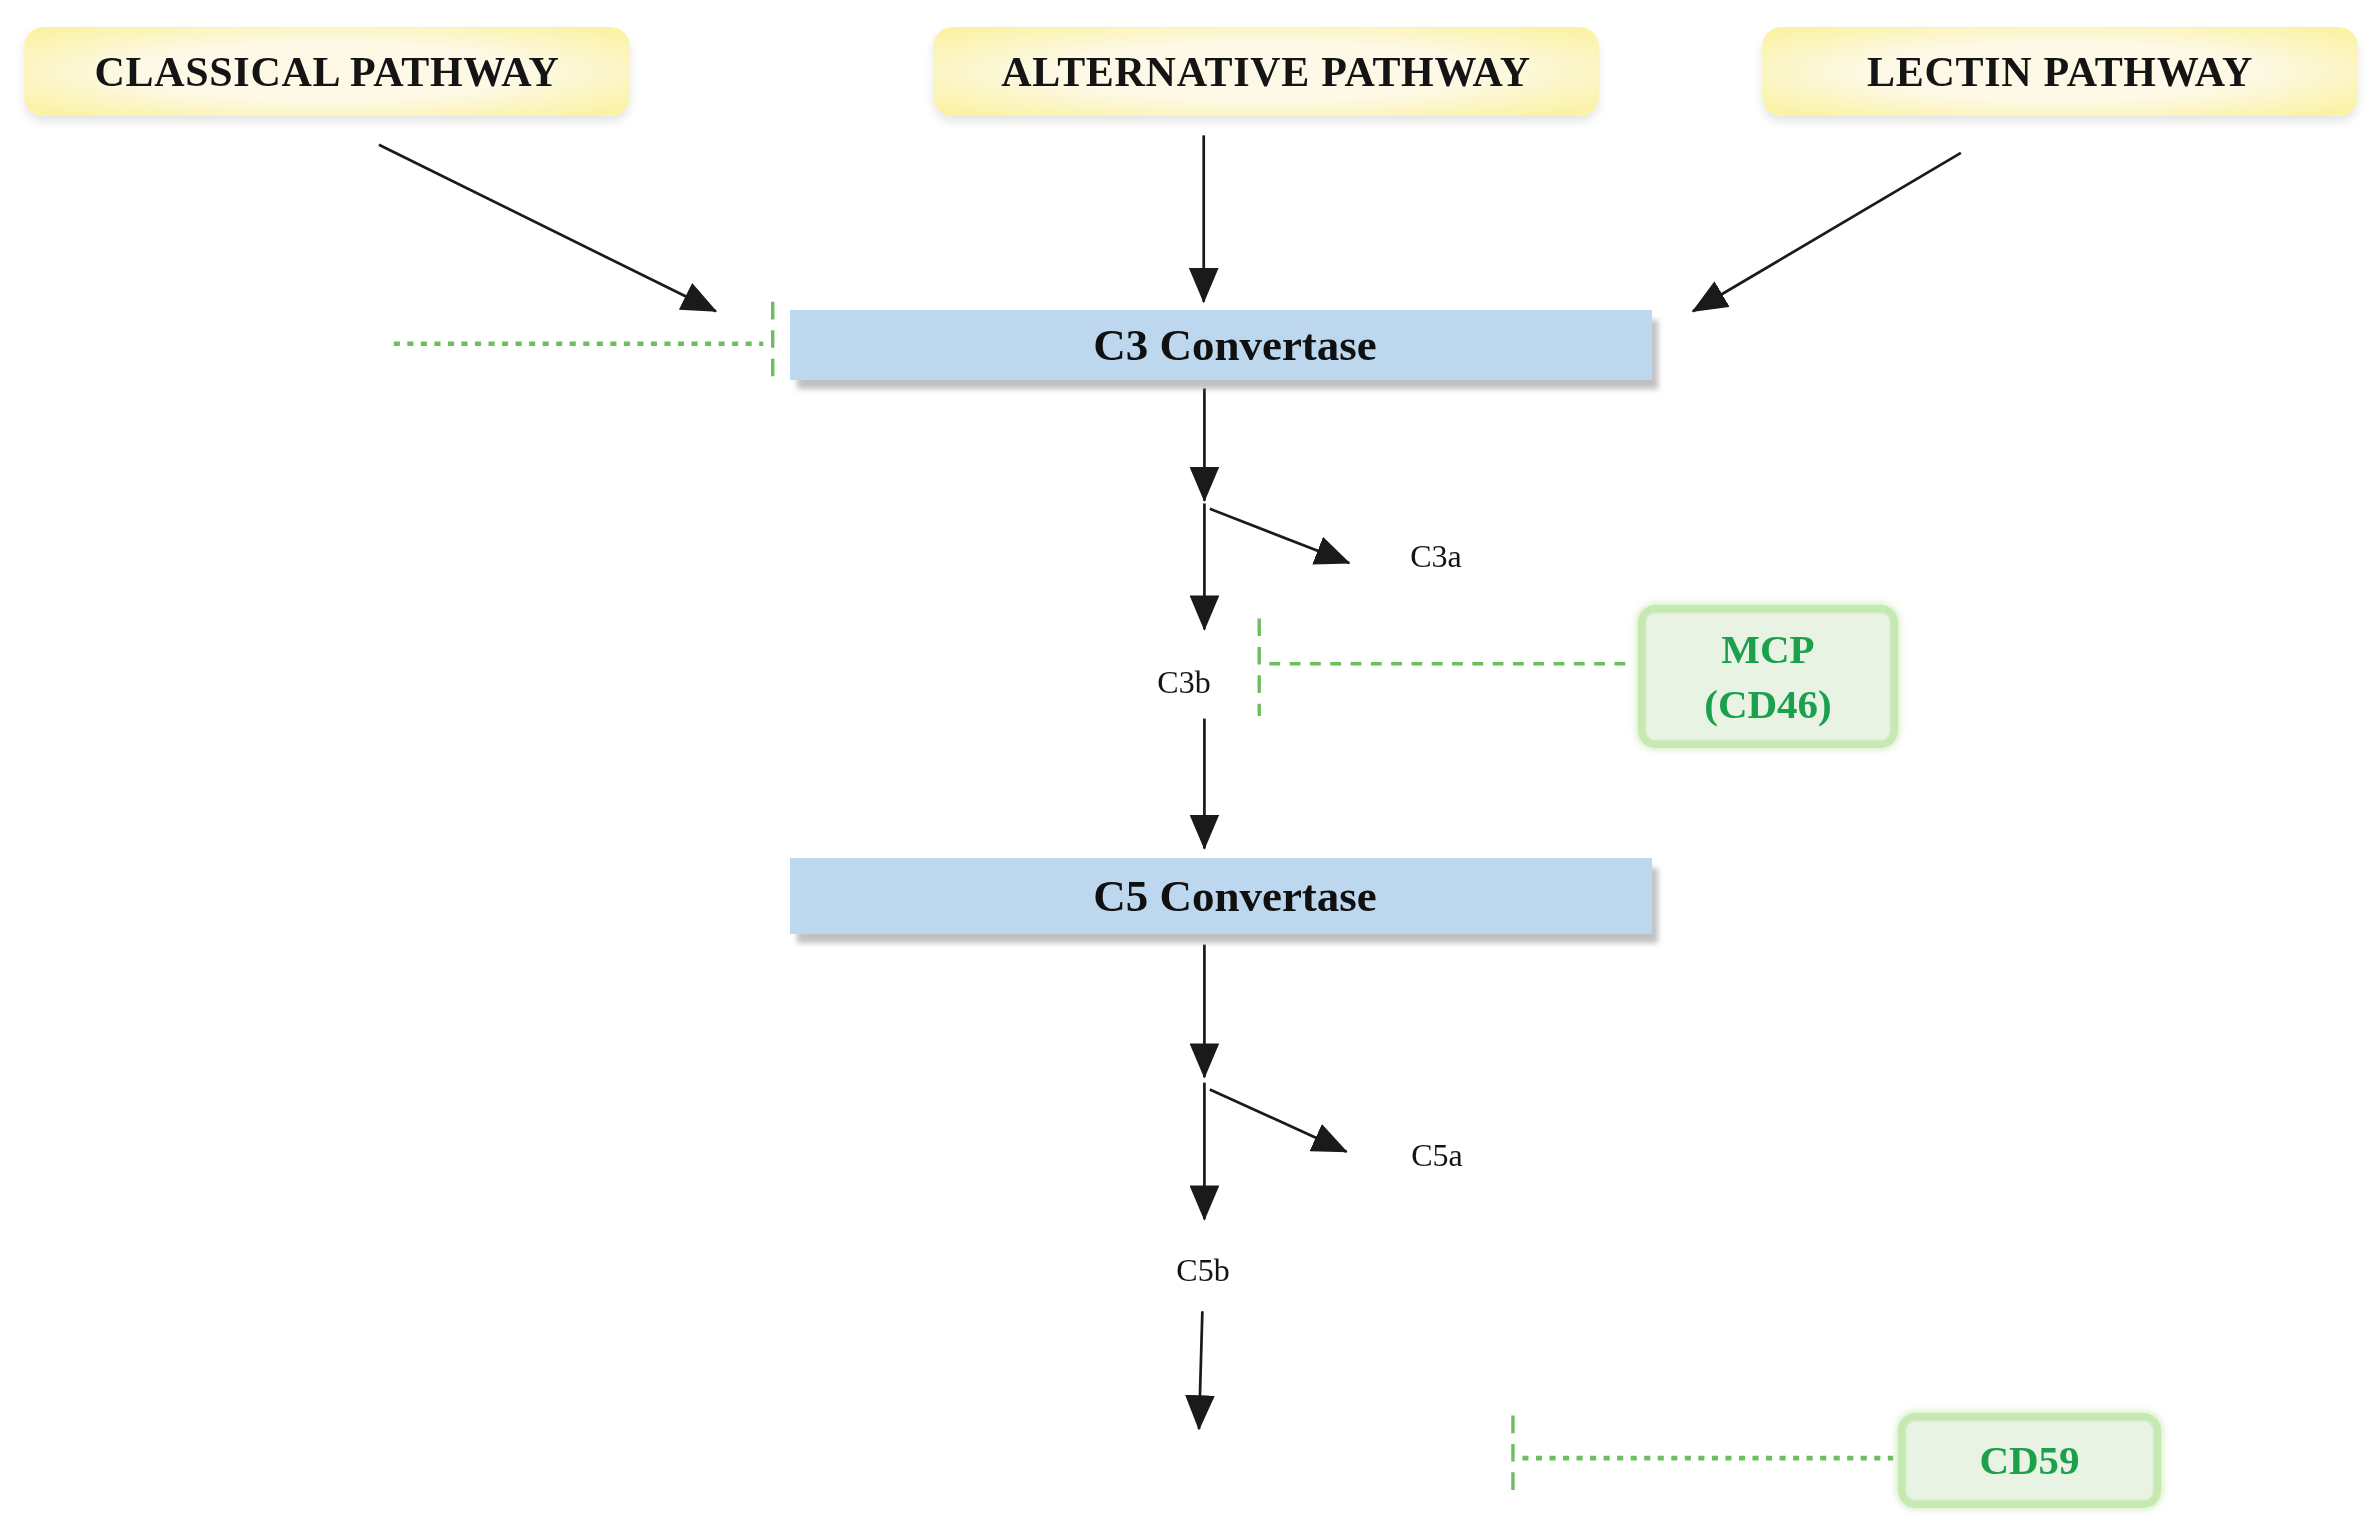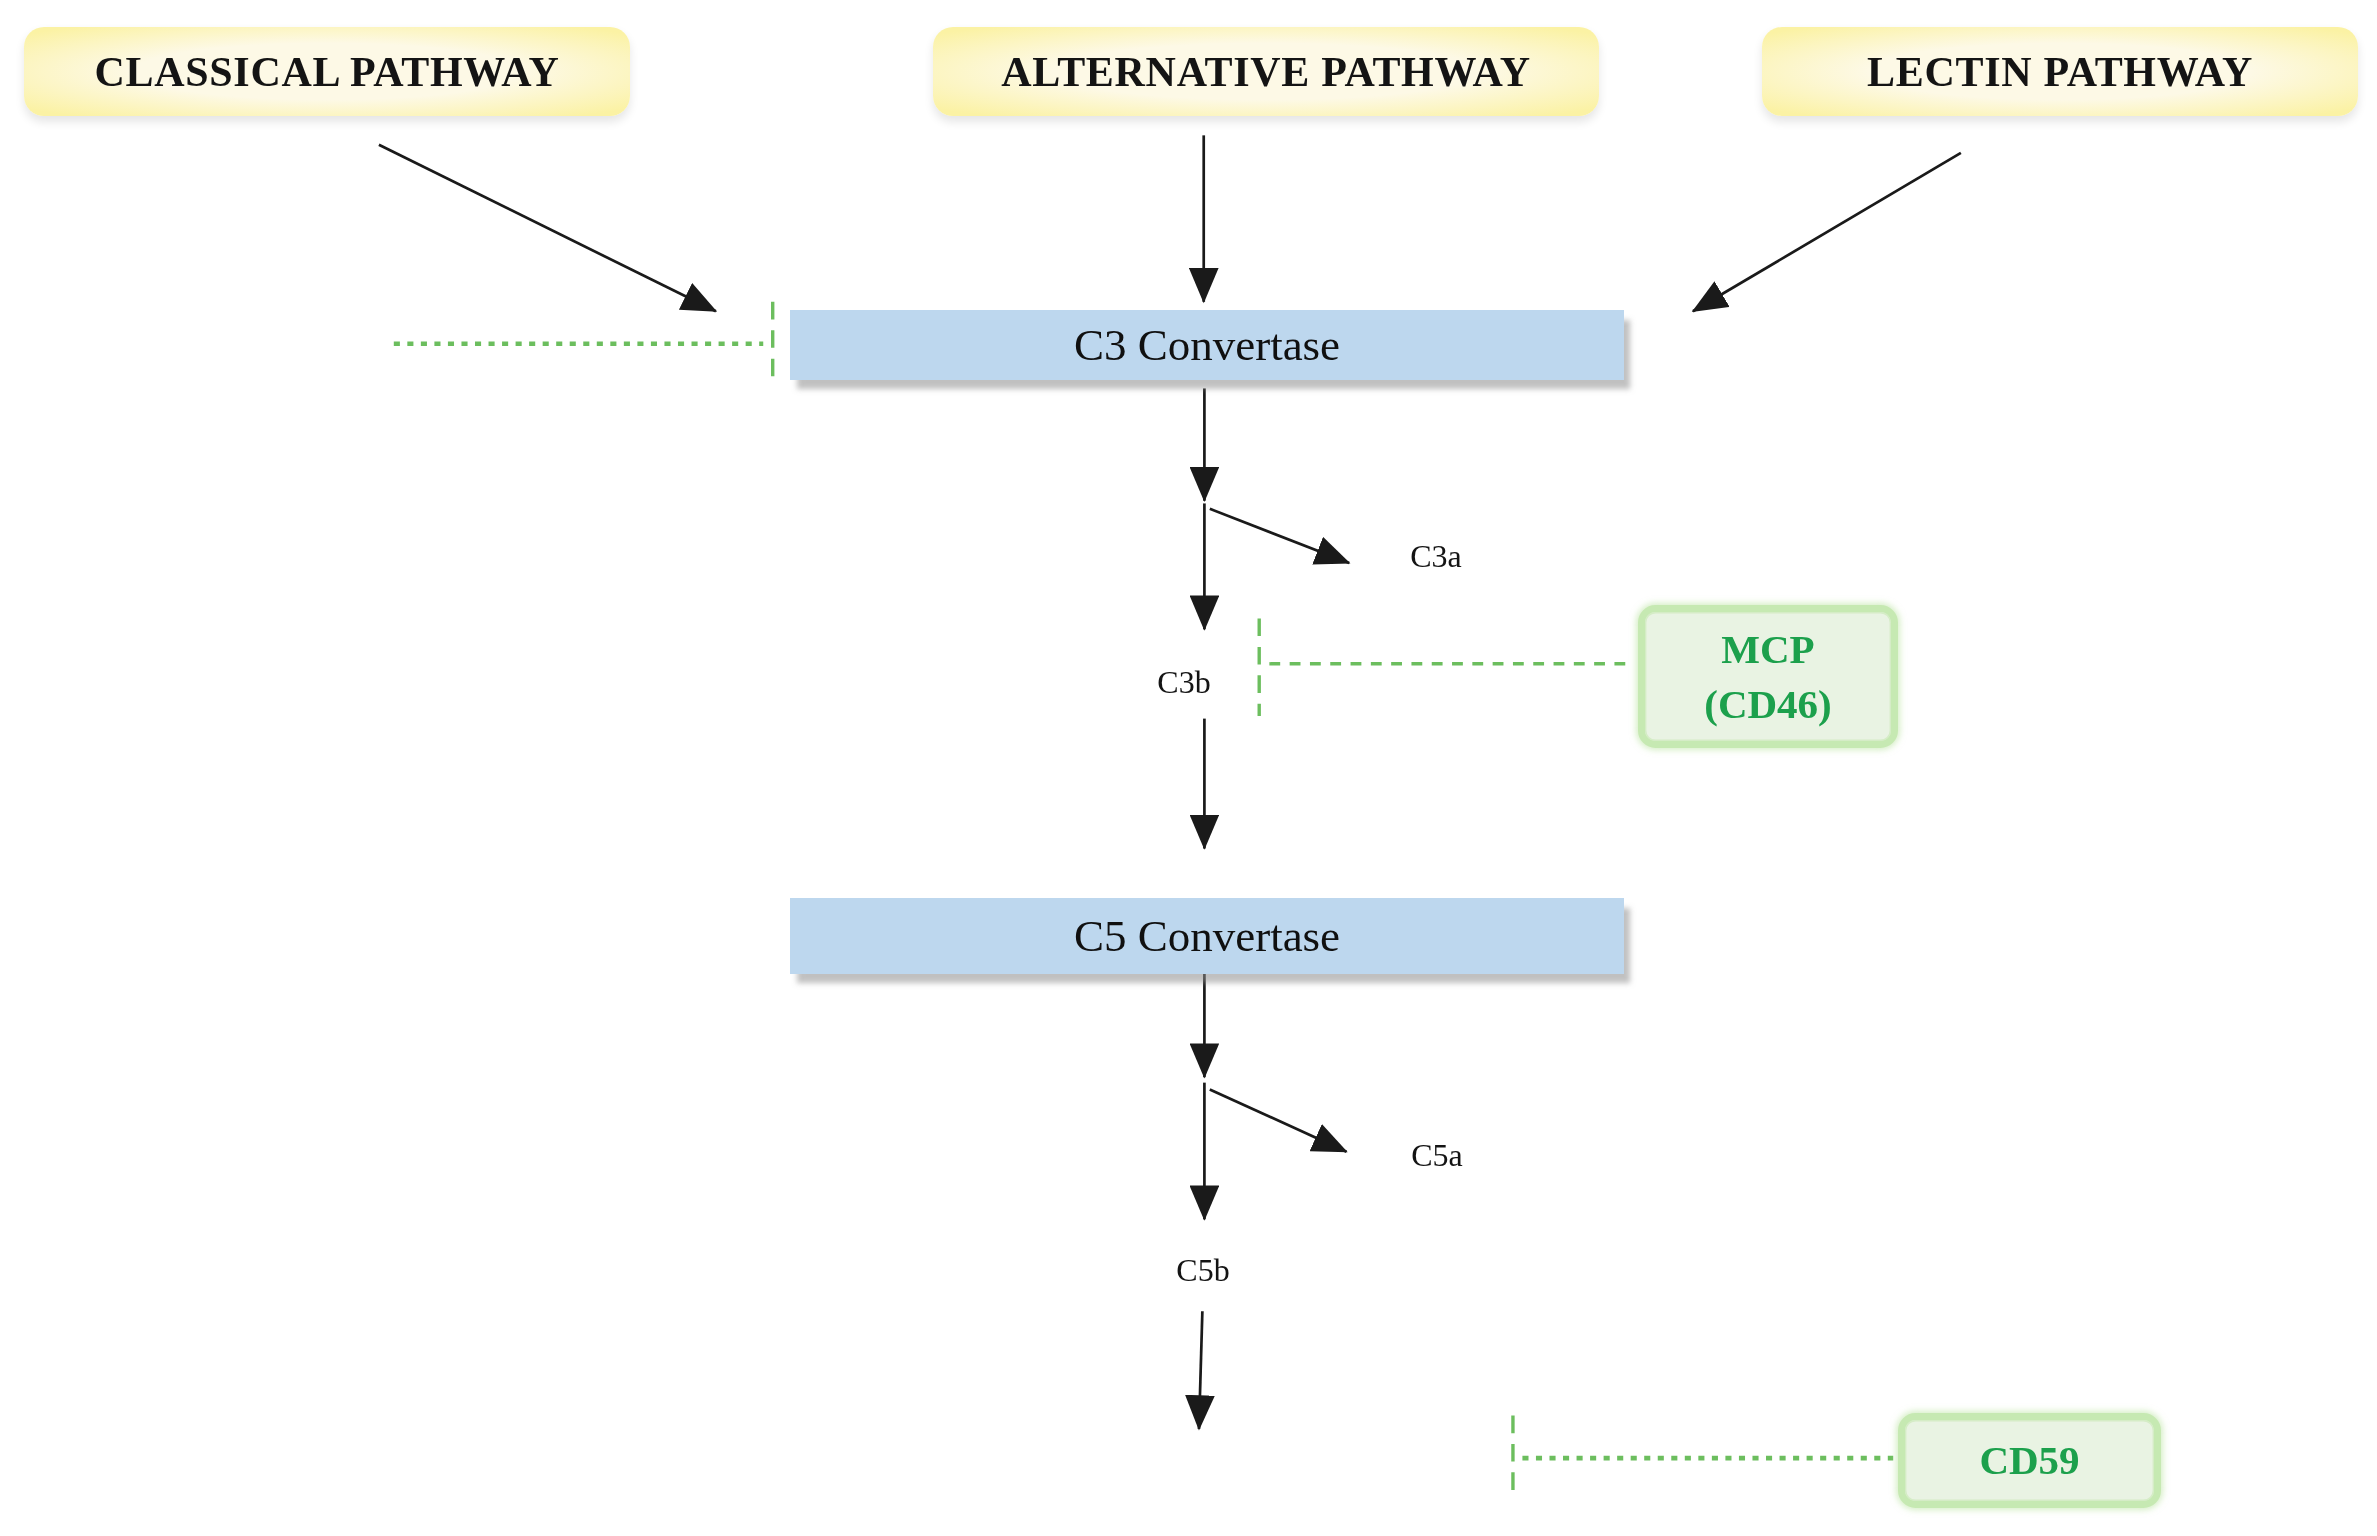--- a/index.html
+++ b/index.html
@@ -22,21 +22,21 @@
     color:#141414;font-weight:bold;font-size:42px;letter-spacing:0.7px;
     text-align:center;
   }
 
   
   .convertase{
     position:absolute;
     background:#BDD7EE;
     box-shadow:6.8px 9.5px 5.4px rgba(140,140,140,0.55);
     display:flex;align-items:center;justify-content:center;
-    color:#101010;font-weight:normal;font-size:45px;
+    color:#101010;font-weight:bold;font-size:45px;padding-left:28px;
   }
 
   
   .regulator{
     position:absolute;
     border-radius:17.6px;
     background:#E9F3E3;
     border:7.4px solid #C6E9B2;
     box-shadow:0 0 6.8px 2px rgba(178,224,150,0.55), inset 0 0 0 1.4px #d5ecc6;
     display:flex;flex-direction:column;align-items:center;justify-content:center;
@@ -95,21 +95,21 @@
   <div class="pathway" style="left:933px;top:27px;width:666px;height:89px;">
     <span>ALTERNATIVE PATHWAY</span>
   </div>
   <div class="pathway" style="left:1762px;top:27px;width:596px;height:89px;">
     <span>LECTIN PATHWAY</span>
   </div>
 
   <div class="convertase" style="left:790px;top:310px;width:834px;height:70px;">
     <span>C3 Convertase</span>
   </div>
-  <div class="convertase" style="left:790px;top:898px;width:834px;height:76px;">
+  <div class="convertase" style="left:790px;top:858px;width:834px;height:76px;">
     <span>C5 Convertase</span>
   </div>
 
   <div class="regulator" style="left:1638px;top:605px;width:246px;height:129px;">
     <span>MCP</span>
     <span>(CD46)</span>
   </div>
   <div class="regulator" style="left:1898px;top:1413px;width:249px;height:81px;">
     <span>CD59</span>
   </div>

